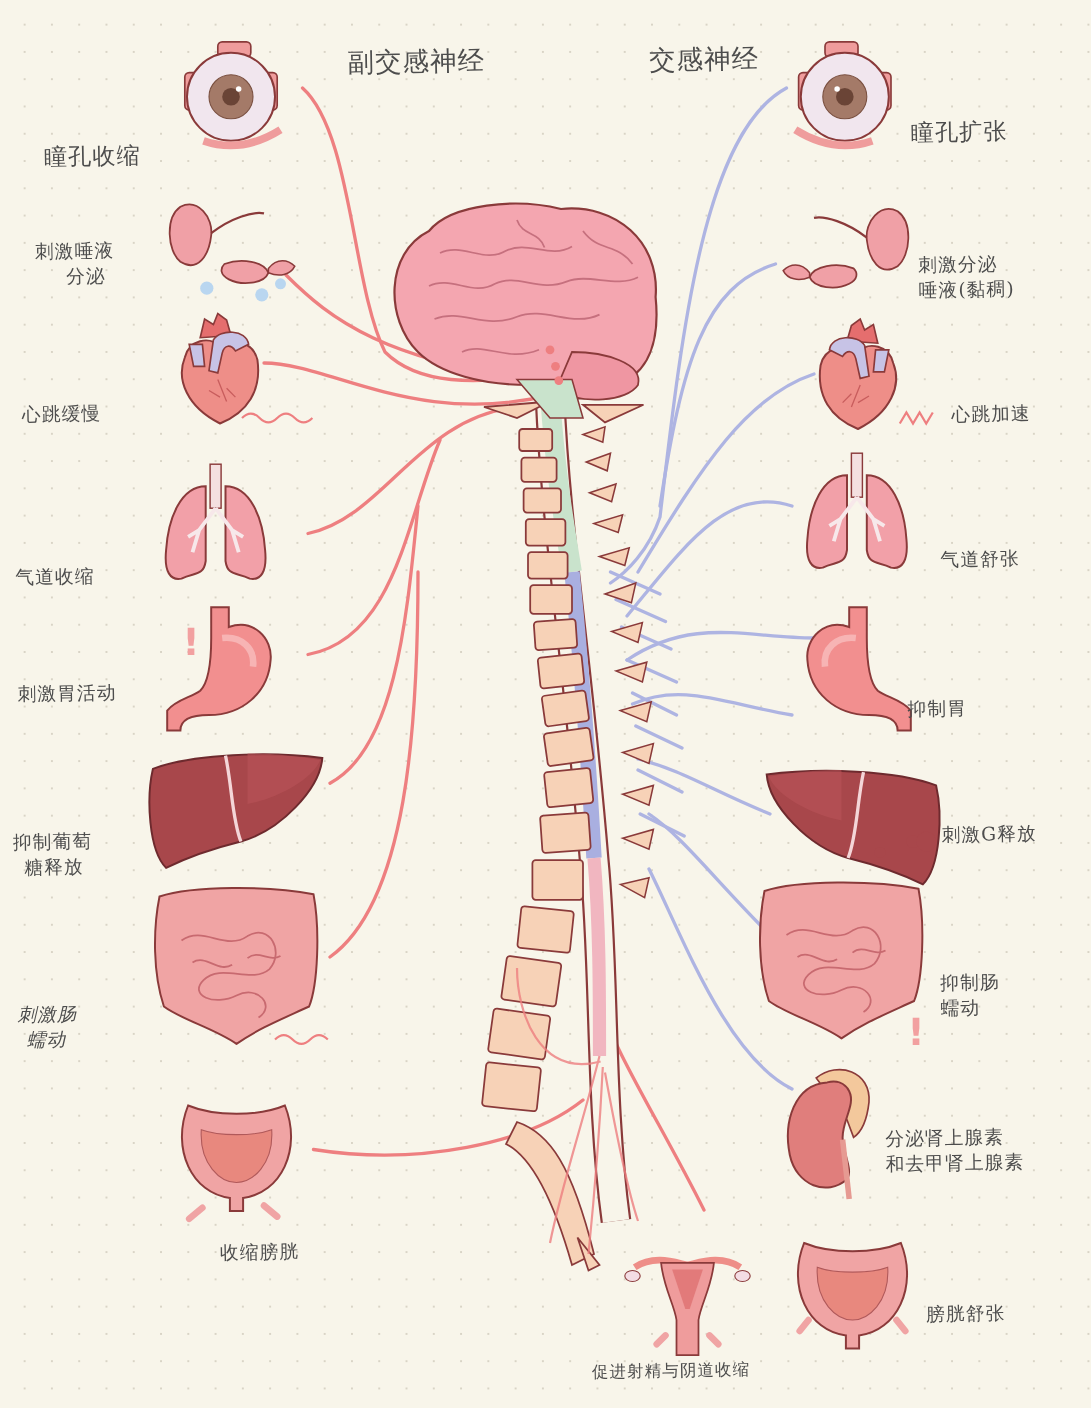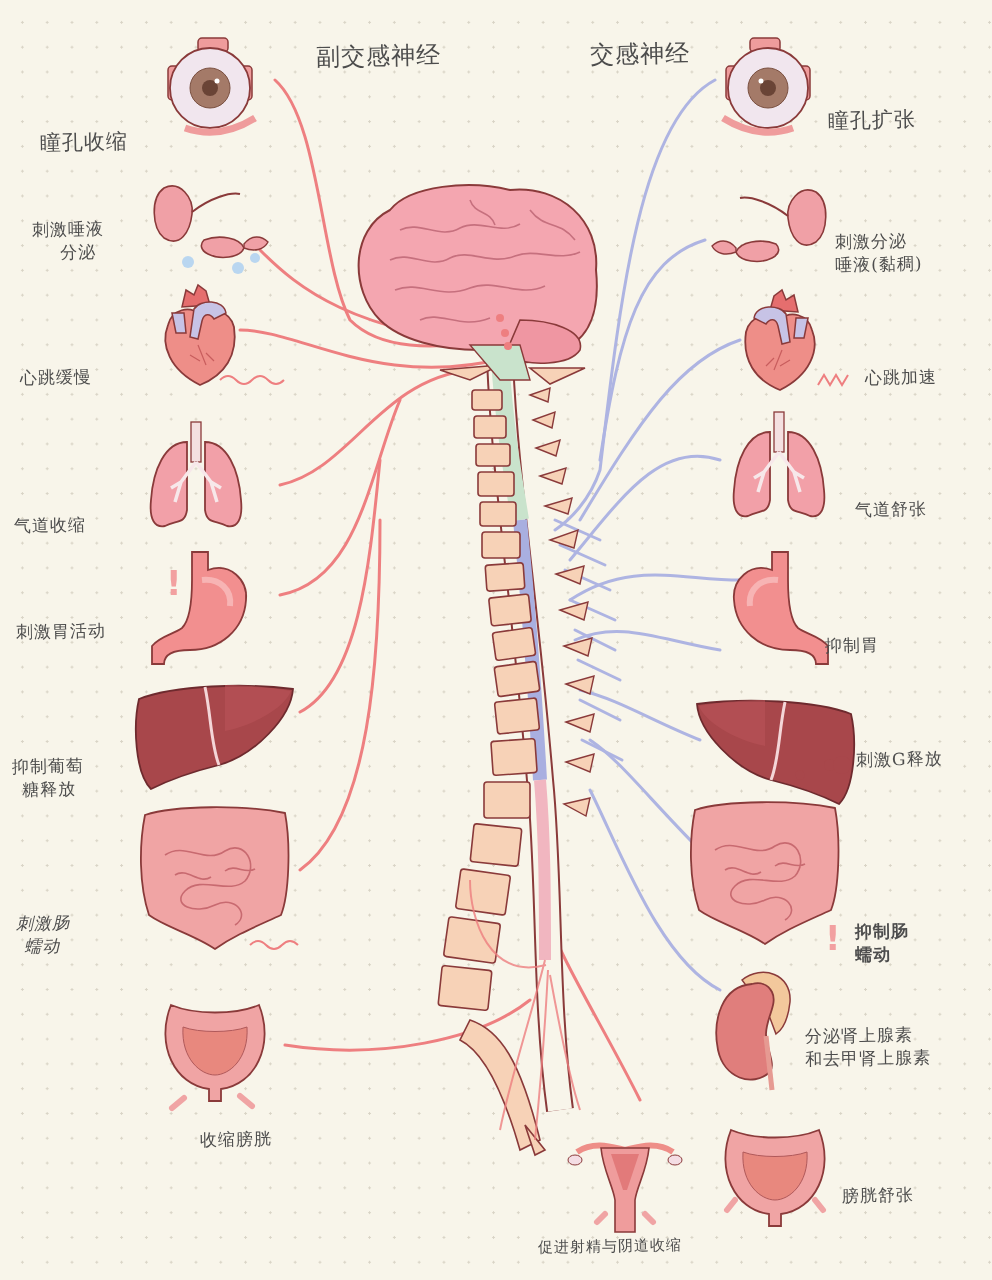--- a/index.html
+++ b/index.html
@@ -275,21 +275,21 @@
   </div>
 <div class="label small" style="left:855px;top:498px;">
     <span>气道舒张</span>
   </div>
 <div class="label small" style="left:825px;top:634px;text-align:center;">
     <span>抑制胃</span>
   </div>
 <div class="label small" style="left:856px;top:748px;">
     <span>刺激G释放</span>
   </div>
-<div class="label small" style="left:855px;top:920px;font-weight:bold;">
+<div class="label small" style="left:855px;top:883px;">
     <span>抑制肠</span>
     <span>蠕动</span>
   </div>
 <div class="label small" style="left:805px;top:1024px;">
     <span>分泌肾上腺素</span>
     <span>和去甲肾上腺素</span>
   </div>
 <div class="label small" style="left:842px;top:1184px;">
     <span>膀胱舒张</span>
   </div>

